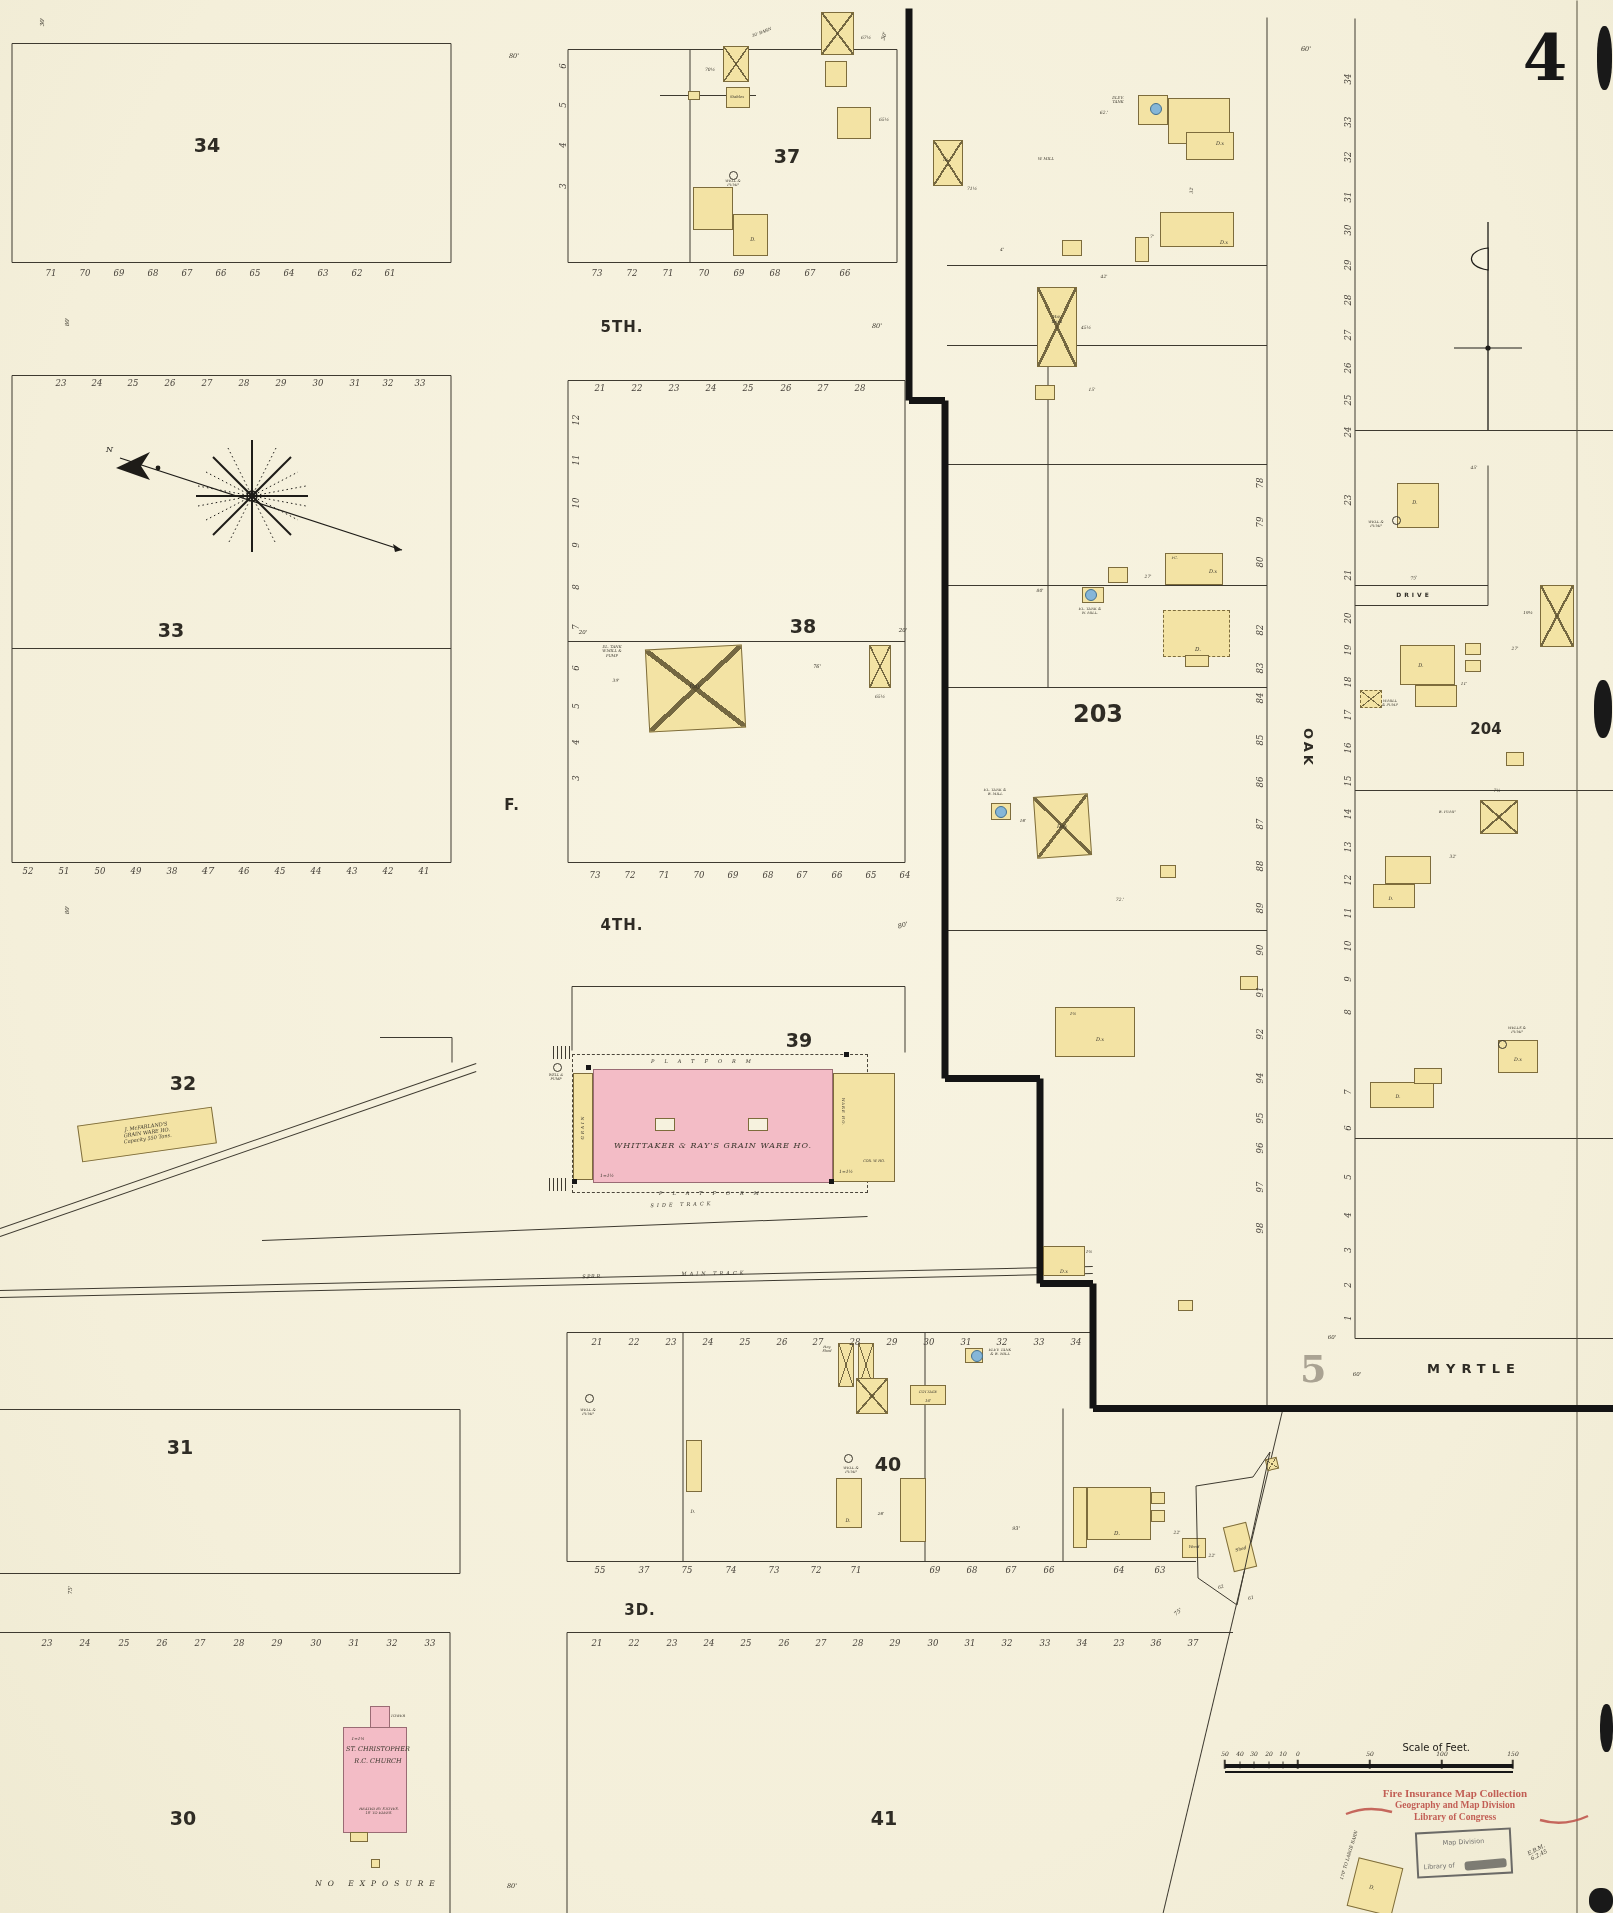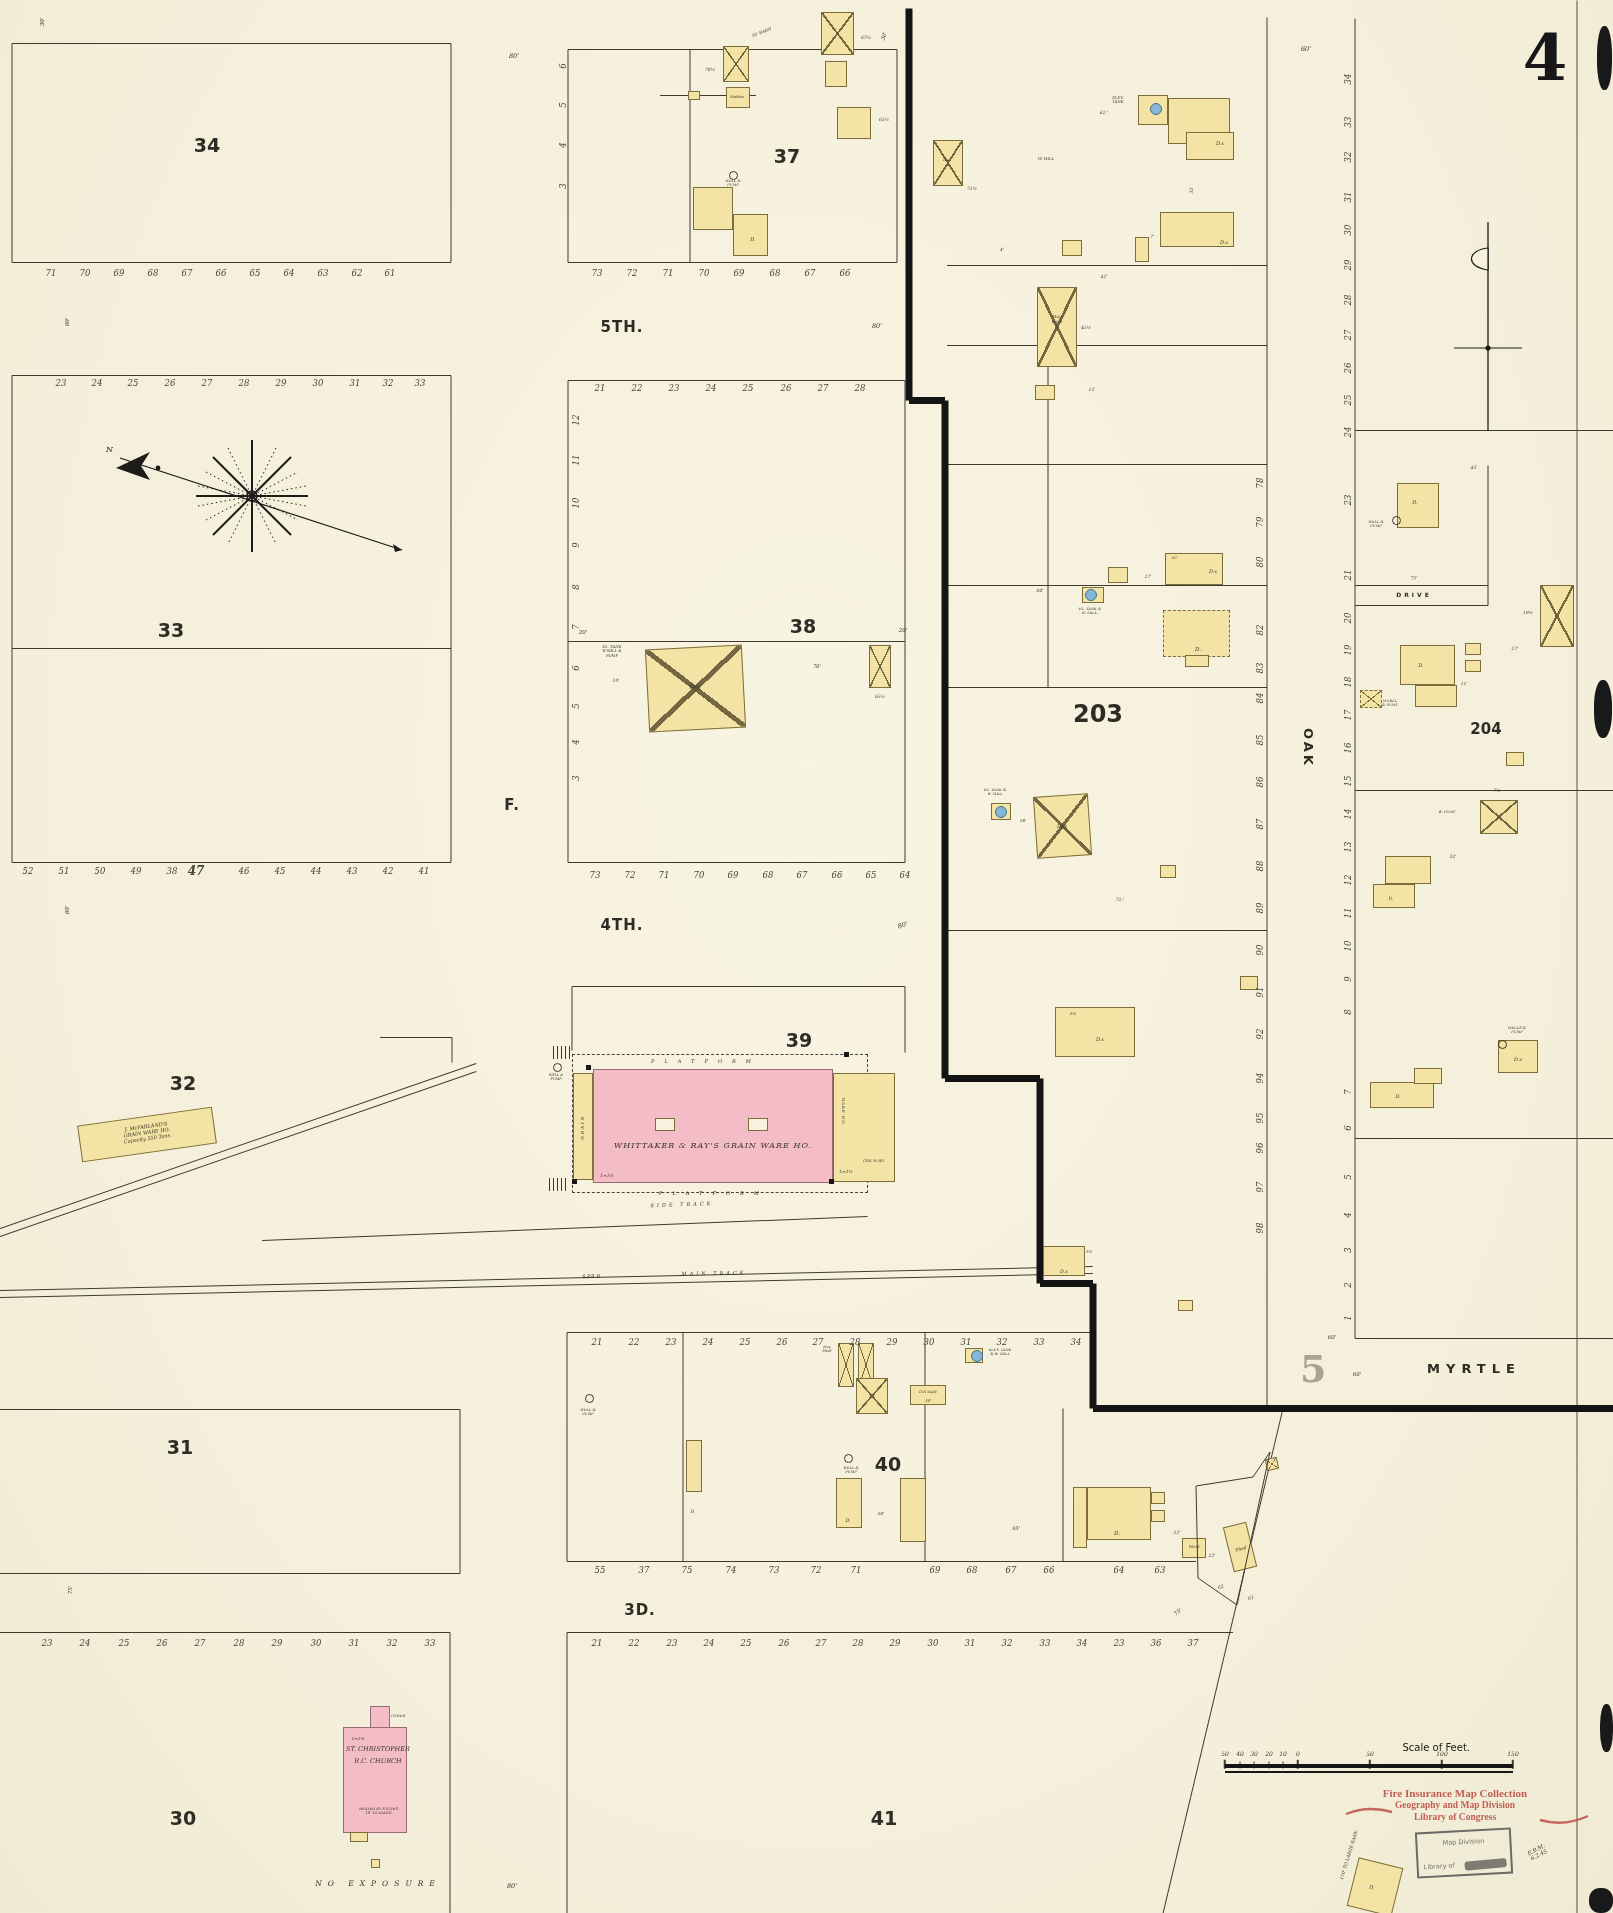--- a/index.html
+++ b/index.html
@@ -386,21 +386,21 @@
       <div class="txt lot" style="left: 711px; top: 388px; font-size: 8.5px; letter-spacing: 0px; transform: translate(-50%, -50%) rotate(0deg);">24</div>
       <div class="txt lot" style="left: 748px; top: 388px; font-size: 8.5px; letter-spacing: 0px; transform: translate(-50%, -50%) rotate(0deg);">25</div>
       <div class="txt lot" style="left: 786px; top: 388px; font-size: 8.5px; letter-spacing: 0px; transform: translate(-50%, -50%) rotate(0deg);">26</div>
       <div class="txt lot" style="left: 823px; top: 388px; font-size: 8.5px; letter-spacing: 0px; transform: translate(-50%, -50%) rotate(0deg);">27</div>
       <div class="txt lot" style="left: 860px; top: 388px; font-size: 8.5px; letter-spacing: 0px; transform: translate(-50%, -50%) rotate(0deg);">28</div>
       <div class="txt lot" style="left: 28px; top: 871px; font-size: 8.5px; letter-spacing: 0px; transform: translate(-50%, -50%) rotate(0deg);">52</div>
       <div class="txt lot" style="left: 64px; top: 871px; font-size: 8.5px; letter-spacing: 0px; transform: translate(-50%, -50%) rotate(0deg);">51</div>
       <div class="txt lot" style="left: 100px; top: 871px; font-size: 8.5px; letter-spacing: 0px; transform: translate(-50%, -50%) rotate(0deg);">50</div>
       <div class="txt lot" style="left: 136px; top: 871px; font-size: 8.5px; letter-spacing: 0px; transform: translate(-50%, -50%) rotate(0deg);">49</div>
       <div class="txt lot" style="left: 172px; top: 871px; font-size: 8.5px; letter-spacing: 0px; transform: translate(-50%, -50%) rotate(0deg);">38</div>
-      <div class="txt lot" style="left: 196px; top: 871px; font-size: 12px; letter-spacing: 0px; transform: translate(-50%, -50%) rotate(0deg); font-weight: bold;">47</div>
+      <div class="txt lot" style="left: 208px; top: 871px; font-size: 10px; letter-spacing: 0px; transform: translate(-50%, -50%) rotate(0deg);">47</div>
       <div class="txt lot" style="left: 244px; top: 871px; font-size: 8.5px; letter-spacing: 0px; transform: translate(-50%, -50%) rotate(0deg);">46</div>
       <div class="txt lot" style="left: 280px; top: 871px; font-size: 8.5px; letter-spacing: 0px; transform: translate(-50%, -50%) rotate(0deg);">45</div>
       <div class="txt lot" style="left: 316px; top: 871px; font-size: 8.5px; letter-spacing: 0px; transform: translate(-50%, -50%) rotate(0deg);">44</div>
       <div class="txt lot" style="left: 352px; top: 871px; font-size: 8.5px; letter-spacing: 0px; transform: translate(-50%, -50%) rotate(0deg);">43</div>
       <div class="txt lot" style="left: 388px; top: 871px; font-size: 8.5px; letter-spacing: 0px; transform: translate(-50%, -50%) rotate(0deg);">42</div>
       <div class="txt lot" style="left: 424px; top: 871px; font-size: 8.5px; letter-spacing: 0px; transform: translate(-50%, -50%) rotate(0deg);">41</div>
       <div class="txt lot" style="left: 595px; top: 875px; font-size: 8.5px; letter-spacing: 0px; transform: translate(-50%, -50%) rotate(0deg);">73</div>
       <div class="txt lot" style="left: 630px; top: 875px; font-size: 8.5px; letter-spacing: 0px; transform: translate(-50%, -50%) rotate(0deg);">72</div>
       <div class="txt lot" style="left: 664px; top: 875px; font-size: 8.5px; letter-spacing: 0px; transform: translate(-50%, -50%) rotate(0deg);">71</div>
       <div class="txt lot" style="left: 699px; top: 875px; font-size: 8.5px; letter-spacing: 0px; transform: translate(-50%, -50%) rotate(0deg);">70</div>

